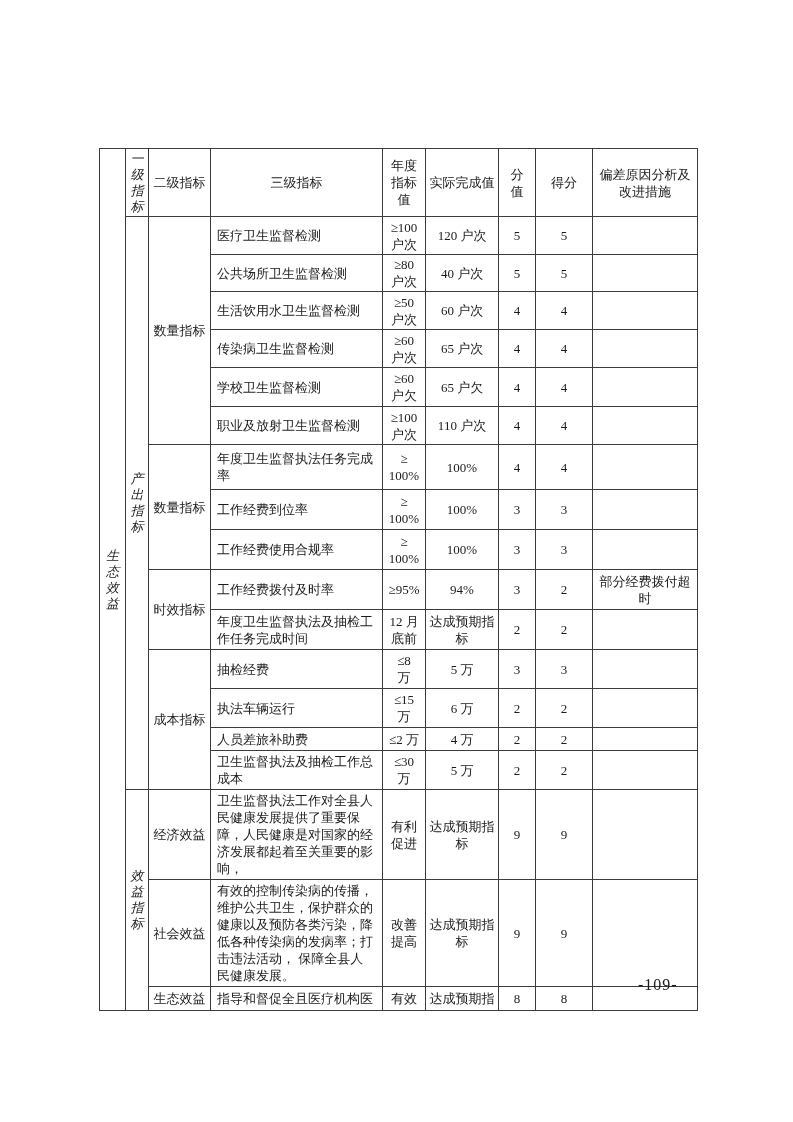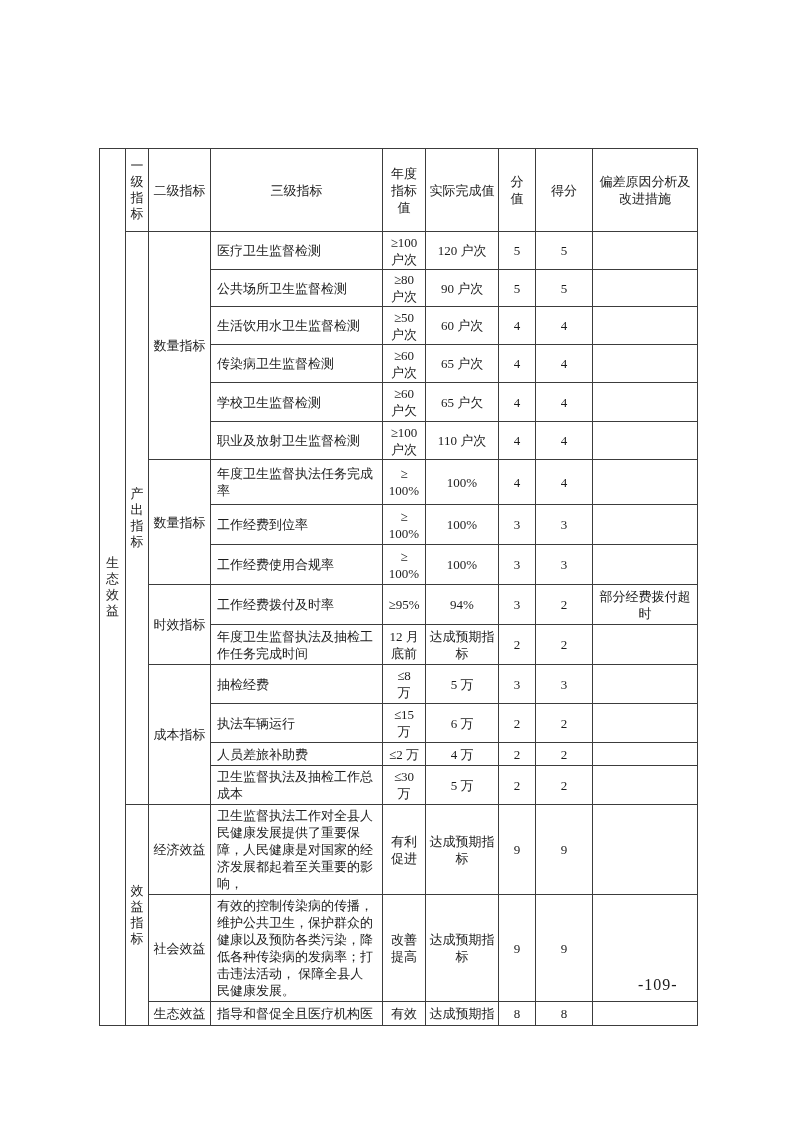--- a/index.html
+++ b/index.html
@@ -37,24 +37,25 @@
   }
   .perf td.l3 {
     text-align: left;
     padding: 2px 6px;
     margin-top: 45px;
   }
   .perf th.target-h { padding: 2px 4px; }
   .vtext {
     display: block;
     width: 14px;
-    margin: 8px auto;
+    margin: 0 auto;
     word-break: break-all;
     line-height: 16px;
     white-space: normal;
+    font-style: italic;
   }
   .pagenum {
     position: absolute;
     top: 976px;
     left: 638px;
     font-size: 16px;
     letter-spacing: 1px;
     color: #1b1b1b;
   }
 </style>
@@ -102,21 +103,21 @@
       <td>120 户次</td>
       <td>5</td>
       <td>5</td>
       <td></td>
     </tr>
 
     <tr style="height:32px">
       <td class="l3">公共场所卫生监督检测</td>
       <td>≥80
 户次</td>
-      <td>90 户次</td>
+      <td>40 户次</td>
       <td>5</td>
       <td>5</td>
       <td></td>
     </tr>
 
     <tr style="height:38px">
       <td class="l3">生活饮用水卫生监督检测</td>
       <td>≥50
 户次</td>
       <td>60 户次</td>

